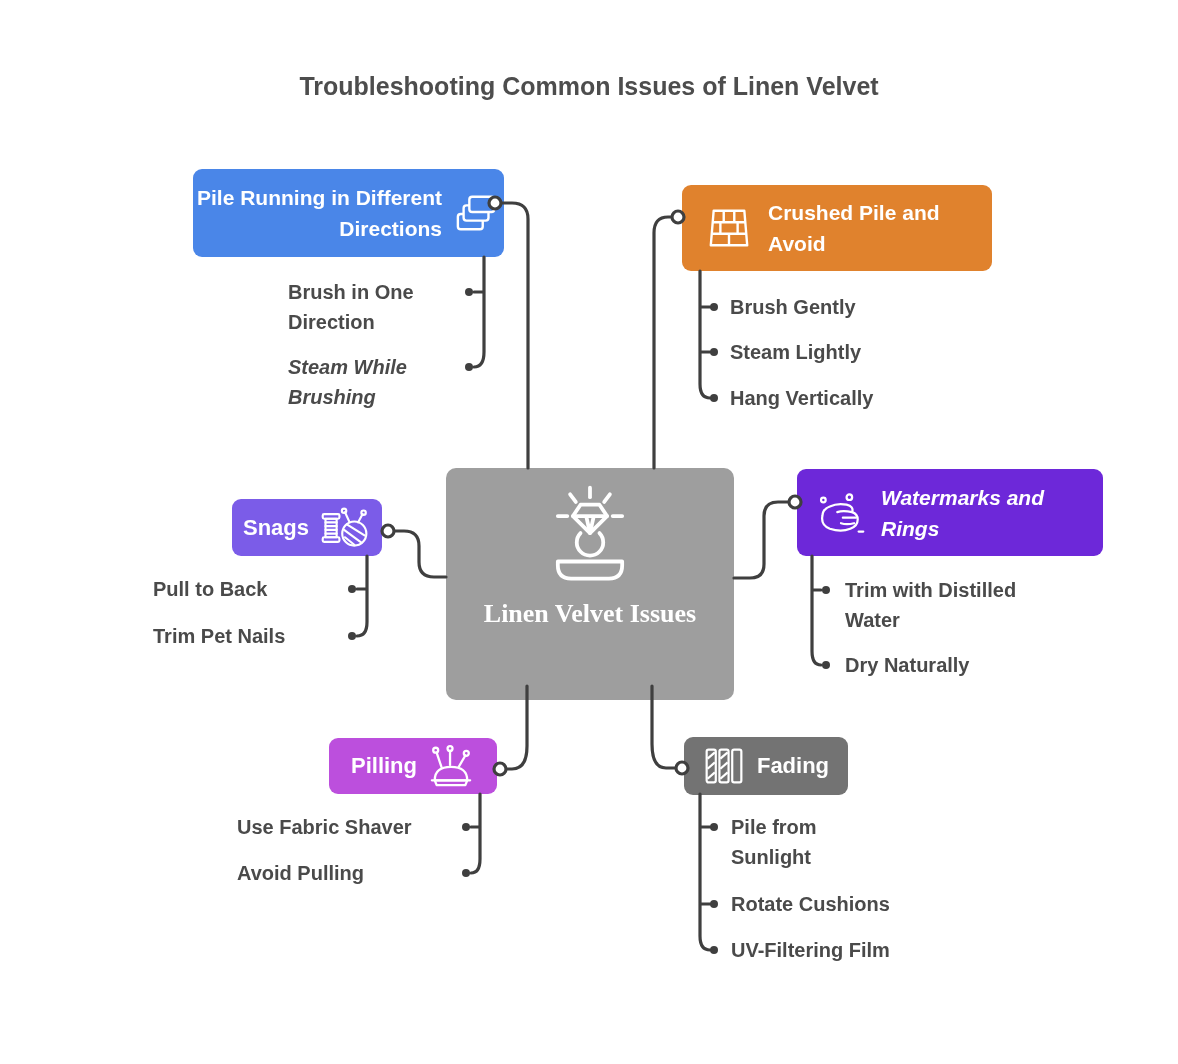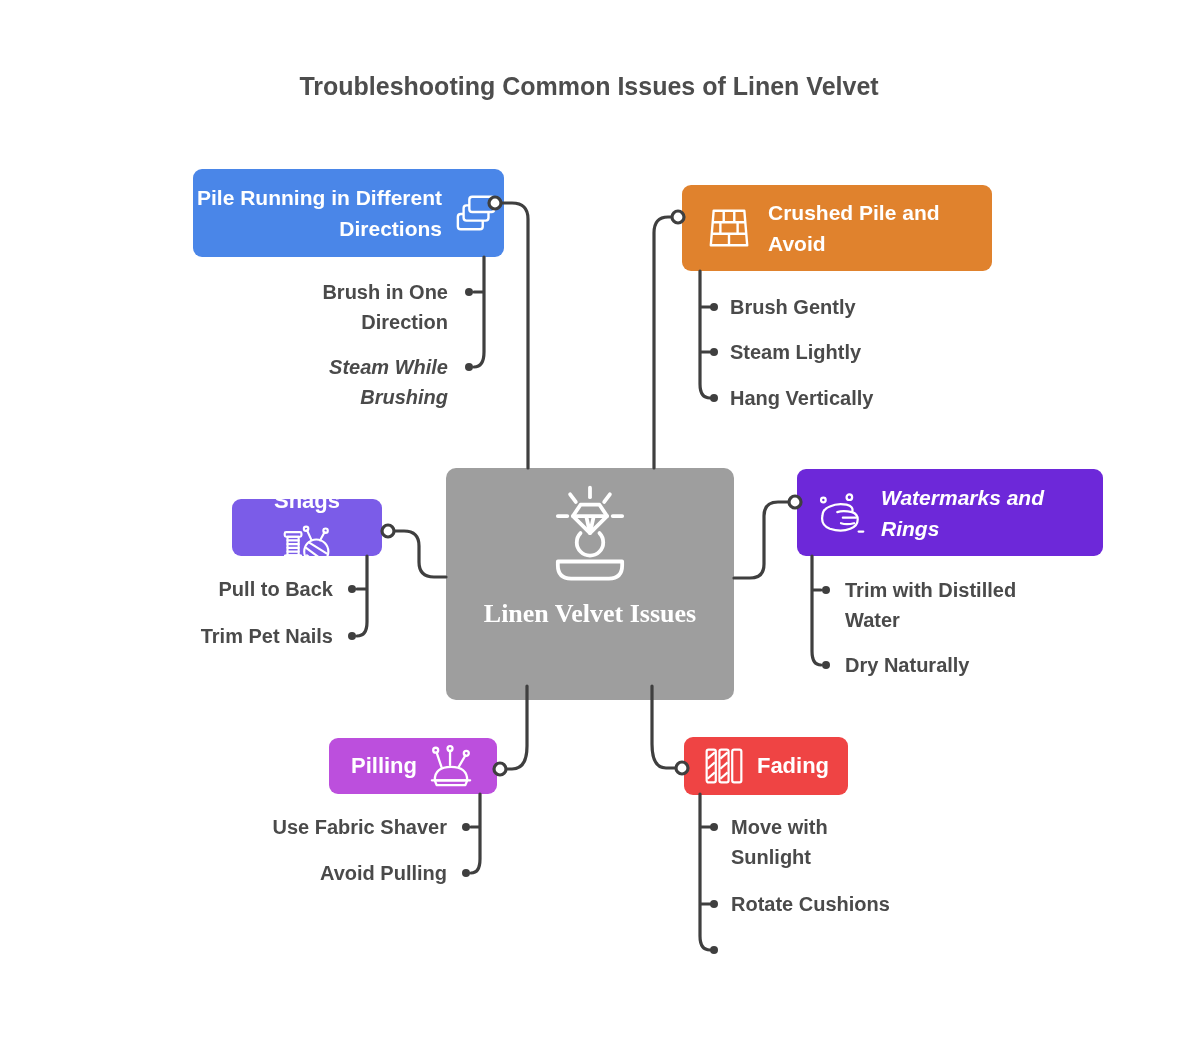--- a/index.html
+++ b/index.html
@@ -31,21 +31,21 @@
   .node--fading{left:684px;top:737px;width:164px;height:58px;gap:12px;}
   .node--fading .lbl{font-size:22px;}
   .node--central{
     left:446px;top:468px;width:288px;height:218px;border-radius:10px;
     flex-direction:column;justify-content:flex-start;padding-top:14px;gap:6px;
   }
   .node--central .lbl{width:220px;text-align:center;font-size:26px;line-height:40px;}
   .si{
     position:absolute;z-index:2;font-weight:700;font-size:20px;line-height:30px;color:#4a4a4a;
   }
-  .si-r{text-align:right;}
+  .si-r{text-align:left;}
   .si-l{text-align:left;}
   
   .si--pile-0{right:730px;top:277px;width:160px;}
   .si--pile-1{right:730px;top:352px;width:160px;font-style:italic;}
   .si--snags-0{right:845px;top:574px;width:180px;}
   .si--snags-1{right:845px;top:621px;width:180px;}
   .si--pilling-0{right:731px;top:812px;width:210px;}
   .si--pilling-1{right:731px;top:858px;width:210px;}
   
   .si--crushed-0{left:730px;top:292px;width:220px;}
@@ -138,21 +138,21 @@
     <svg class="icon" width="50" height="46" viewBox="0 0 52 48" fill="none" stroke="#ffffff" stroke-width="2.5" stroke-linejoin="round">
       <path d="M10,6 H42 L45,42 H7 Z"></path>
       <path d="M9.2,18 H42.8 M8.2,30 H43.8"></path>
       <path d="M20.5,6 V18 M31.5,6 V18"></path>
       <path d="M17,18 V30 M35,18 V30"></path>
       <path d="M26,30 V42"></path>
     </svg>
     <div class="lbl">Crushed Pile and Avoid</div>
   </div>
 
-  <div class="node node--snags" style="background-color: rgb(123, 92, 232); flex-direction: column;">
+  <div class="node node--snags" style="background-color: rgb(123, 92, 232);">
     <div class="lbl">Snags</div>
     <svg class="icon" width="52" height="44" viewBox="0 0 56 46" fill="none" stroke="#ffffff" stroke-width="2.3" stroke-linecap="round" stroke-linejoin="round">
       <rect x="4" y="8" width="18" height="5" rx="1.5"></rect>
       <rect x="7" y="13" width="12" height="20"></rect>
       <path d="M7,17 H19 M7,21 H19 M7,25 H19 M7,29 H19"></path>
       <rect x="4" y="33" width="18" height="5" rx="1.5"></rect>
       <circle cx="38" cy="29" r="13"></circle>
       <path d="M30,19 L49,31 M27,25 L46,39 M28,33 L38,41"></path>
       <line x1="33" y1="17" x2="28" y2="6"></line>
       <circle cx="27" cy="4.5" r="2.4"></circle>
@@ -182,21 +182,21 @@
       <line x1="24" y1="22" x2="24" y2="7"></line>
       <circle cx="24" cy="4.8" r="2.6"></circle>
       <line x1="33" y1="24" x2="40" y2="12"></line>
       <circle cx="41" cy="9.8" r="2.6"></circle>
       <path d="M8,38 Q8,24 25,24 Q42,24 42,38 Z"></path>
       <path d="M5,38 H45"></path>
       <path d="M8,38 L10,43 H40 L42,38"></path>
     </svg>
   </div>
 
-  <div class="node node--fading" style="background-color: #ef4444;">
+  <div class="node node--fading" style="background-color: #737373;">
     <svg class="icon" width="42" height="46" viewBox="0 0 46 50" fill="none" stroke="#ffffff" stroke-width="2.4" stroke-linejoin="round">
       <rect x="4" y="7" width="10" height="36" rx="2"></rect>
       <path d="M5,17 L13,10 M5,28 L13,21 M5,39 L13,32"></path>
       <rect x="18" y="7" width="10" height="36" rx="2"></rect>
       <path d="M19,17 L27,10 M19,28 L27,21 M19,39 L27,32"></path>
       <rect x="32" y="7" width="10" height="36" rx="2"></rect>
     </svg>
     <div class="lbl">Fading</div>
   </div>
 
@@ -209,16 +209,17 @@
 
   <div class="si si-r si--snags-0">Pull to Back</div>
   <div class="si si-r si--snags-1">Trim Pet Nails</div>
 
   <div class="si si-l si--water-0">Trim with Distilled Water</div>
   <div class="si si-l si--water-1">Dry Naturally</div>
 
   <div class="si si-r si--pilling-0">Use Fabric Shaver</div>
   <div class="si si-r si--pilling-1">Avoid Pulling</div>
 
-  <div class="si si-l si--fading-0">Move with Sunlight</div>
+  <div class="si si-l si--fading-0">Pile from Sunlight</div>
   <div class="si si-l si--fading-1">Rotate Cushions</div>
+  <div class="si si-l si--fading-2">UV-Filtering Film</div>
 
 </div>
 
 </body></html>

